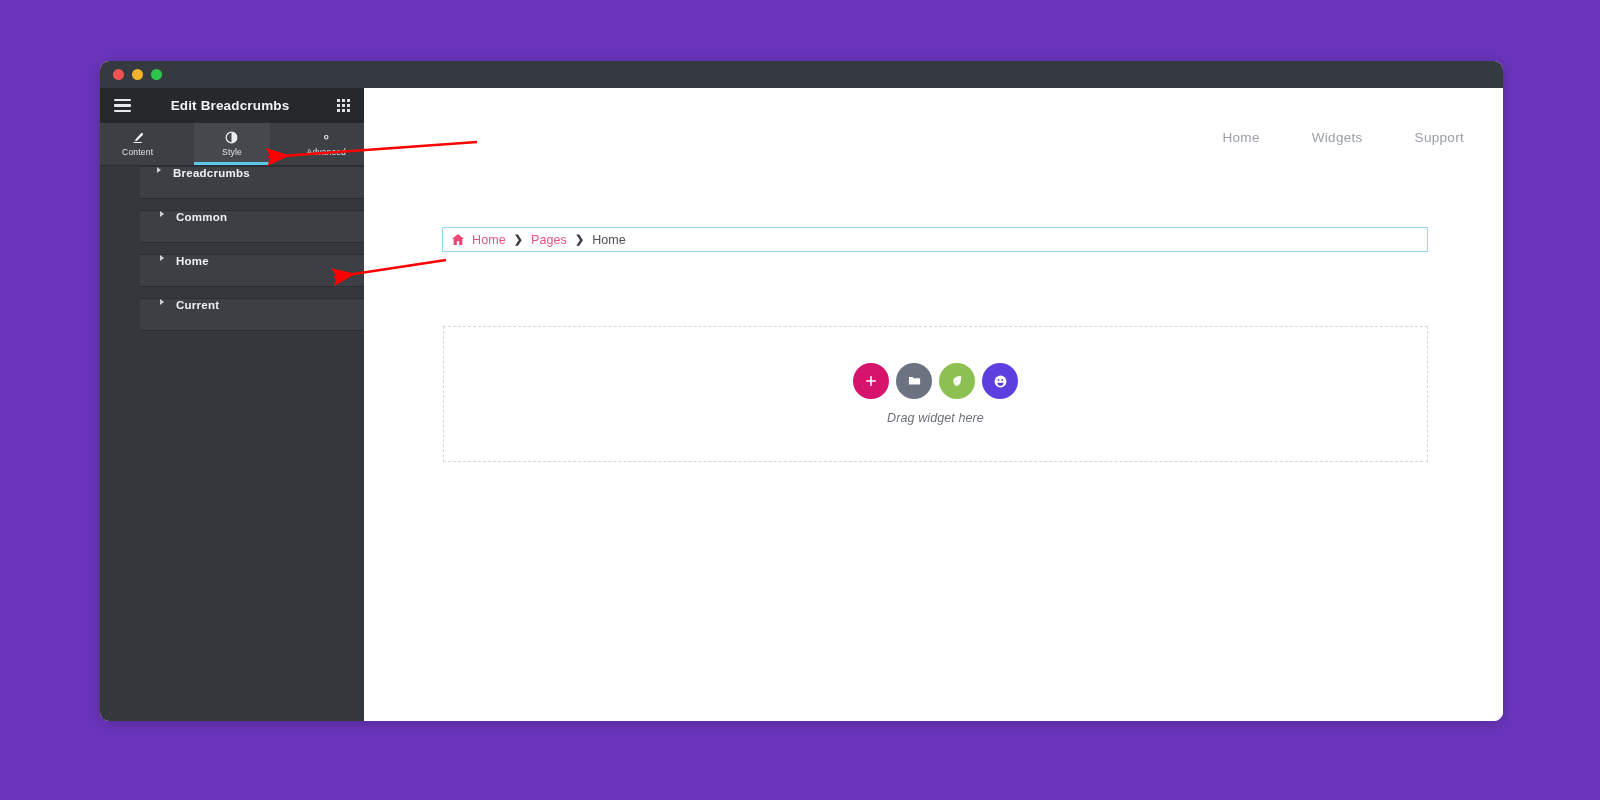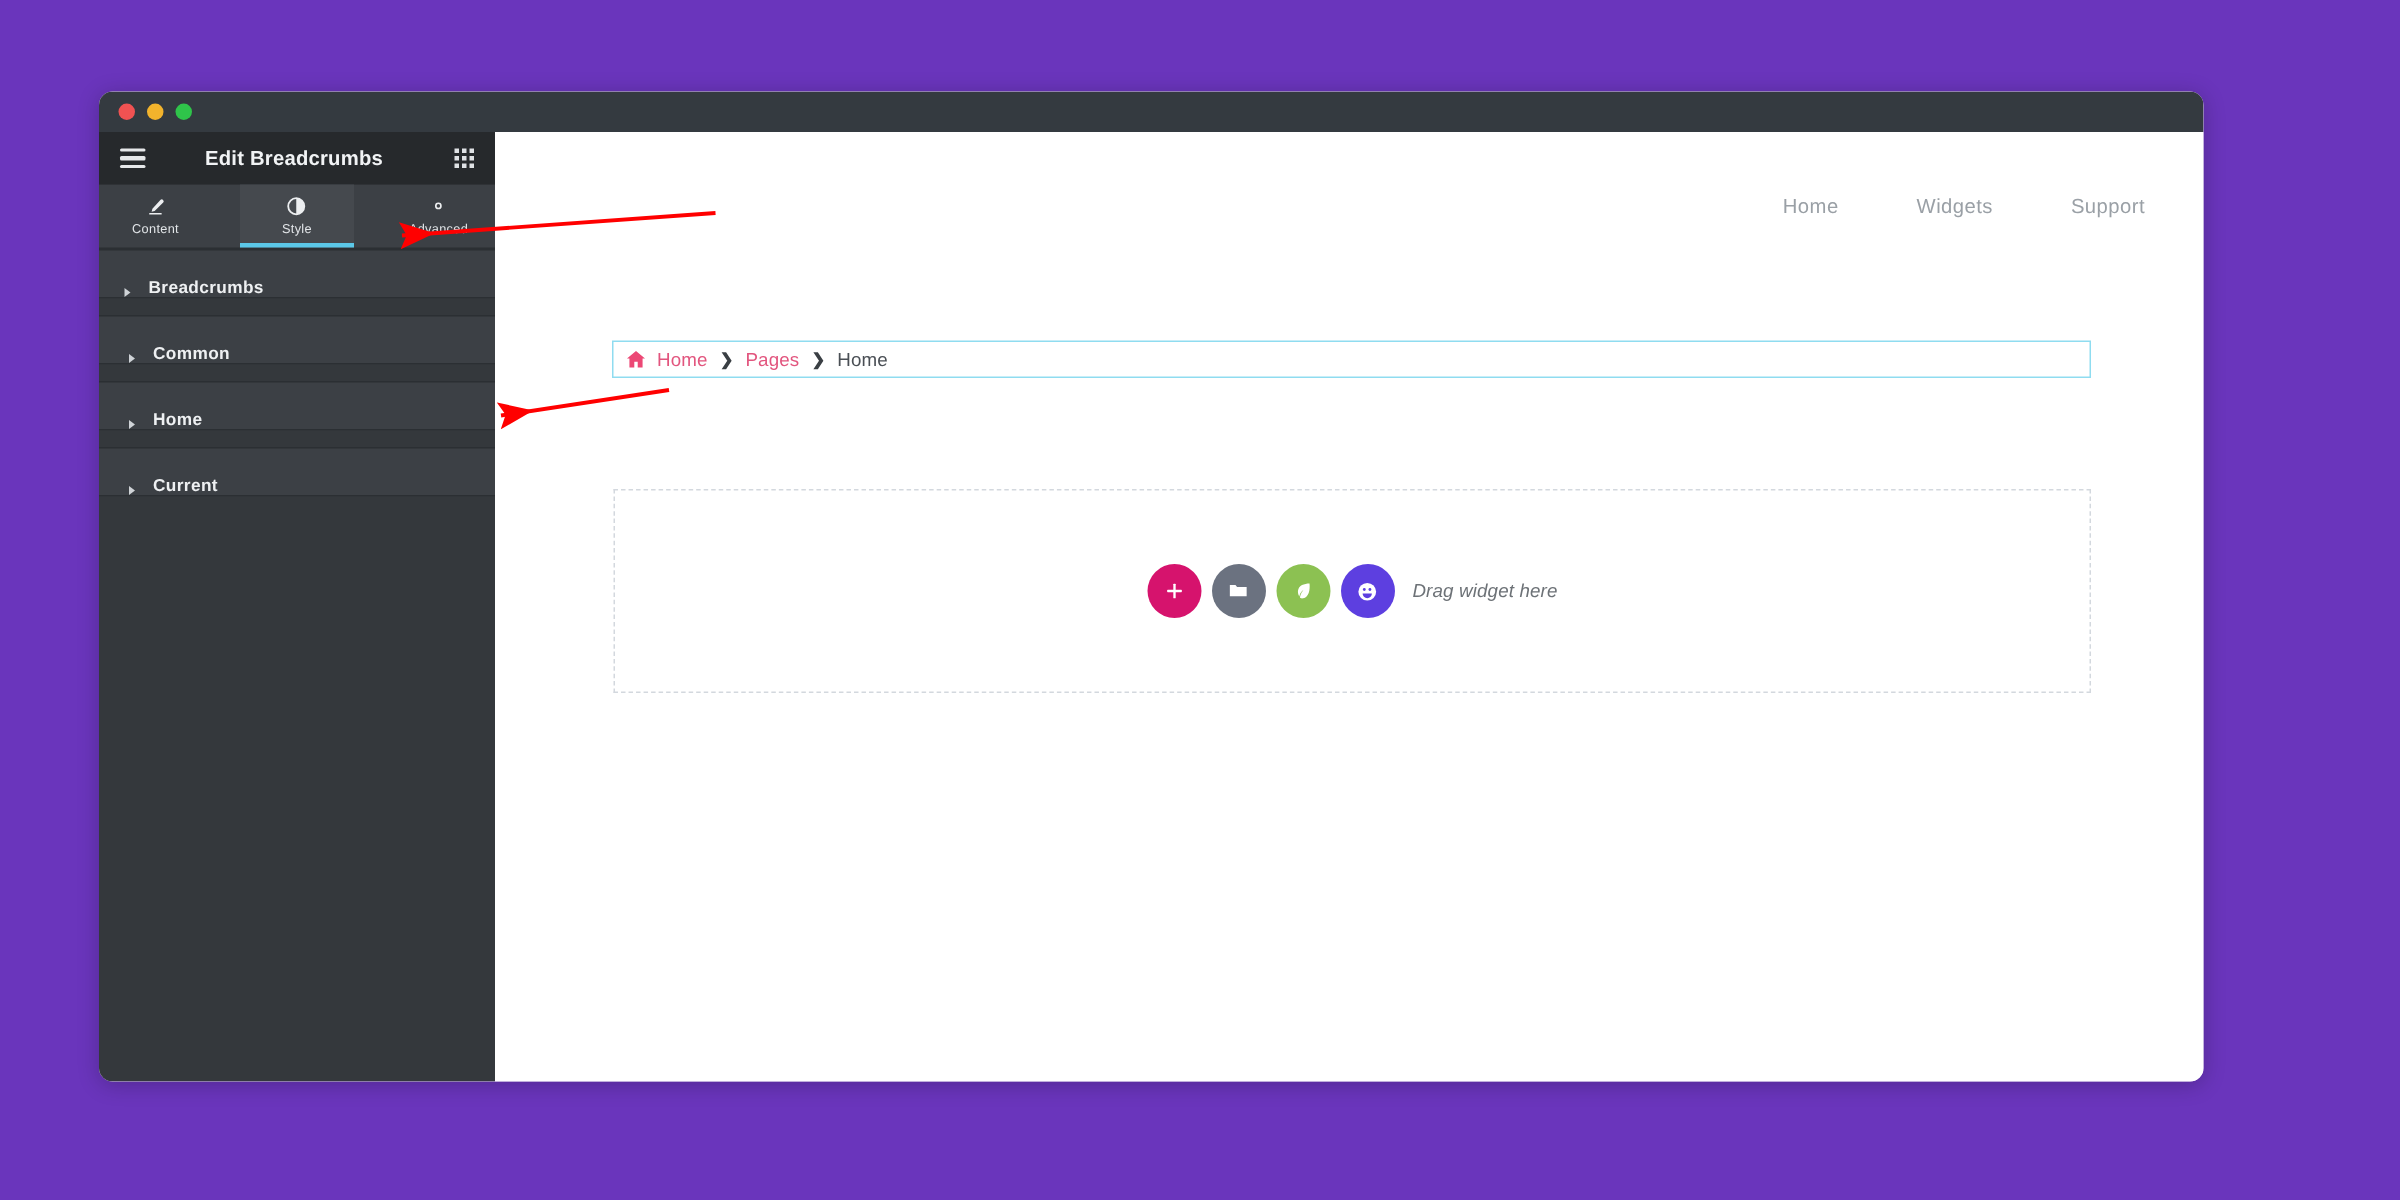--- a/index.html
+++ b/index.html
@@ -13,21 +13,21 @@
 
   body {
     background: #6a35bc;
     font-family: "Liberation Sans", sans-serif;
     position: relative;
   }
 
   
   .app-window {
     position: absolute;
-    left: 66px;
+    left: 100px;
     top: 61px;
     width: 1403px;
     height: 660px;
     border-radius: 9px;
     overflow: hidden;
     background: #ffffff;
     box-shadow: 0 2px 14px rgba(0,0,0,0.22);
   }
 
   .titlebar {
@@ -147,27 +147,28 @@
     color: #e2e5e8;
     letter-spacing: .2px;
   }
 
   
   .sections { padding-top: 0; }
   .section-row {
     height: 33px;
     background: #3c4045;
     display: flex;
-    align-items: flex-end;
+    align-items: flex-start;
     padding-left: 17px;
     gap: 12px;
     cursor: pointer;
     border-bottom: 1px solid #2b2f33;
     border-top: 1px solid #2b2f33;
     margin-top: 0;
+    margin-left: 40px;
   }
   .section-row + .section-row { margin-top: 11px; padding-left: 20px; }
   .sec-arrow {
     width: 0; height: 0;
     border-left: 4.5px solid #cfd3d7;
     border-top: 3.4px solid transparent;
     border-bottom: 3.4px solid transparent;
   }
   .sec-label {
     color: #eef0f2;
@@ -262,21 +263,21 @@
 
   
   .dropzone {
     position: absolute;
     left: 79px;
     top: 238px;
     right: 75px;
     height: 136px;
     border: 1.6px dashed #d3d8de;
     display: flex;
-    flex-direction: row;
+    flex-direction: column;
     align-items: center;
     justify-content: center;
     gap: 12px;
   }
   .widget-buttons { display: flex; gap: 7px; }
   .wbtn {
     width: 36px; height: 36px;
     border-radius: 50%;
     display: flex;
     align-items: center;

